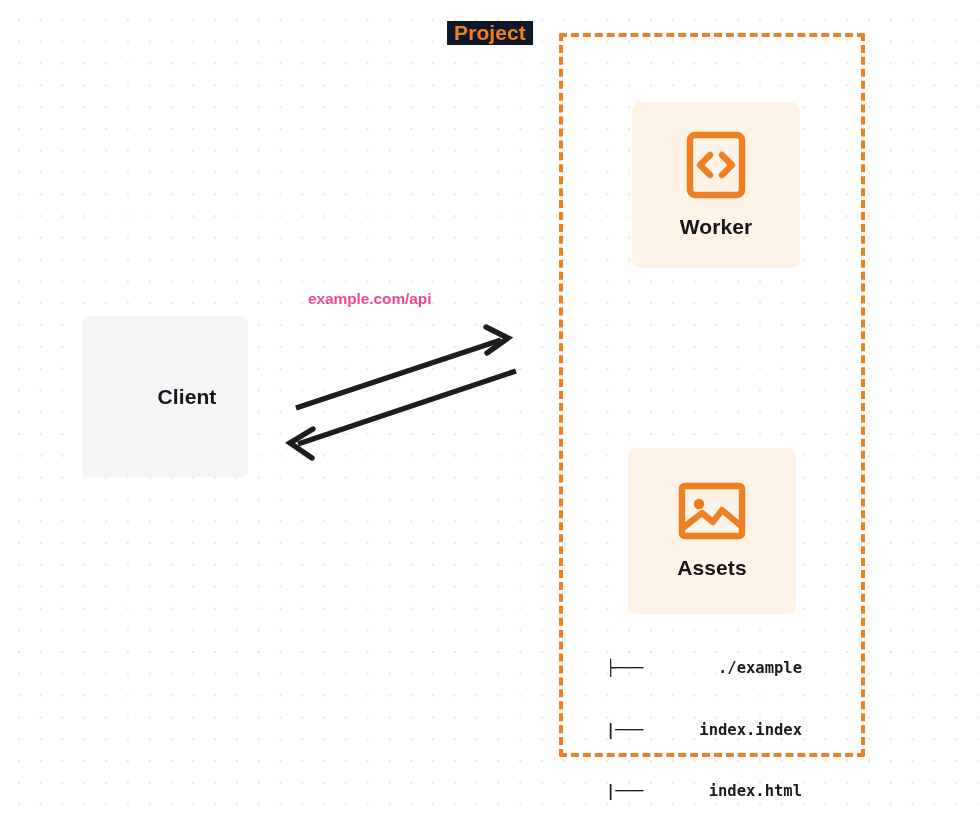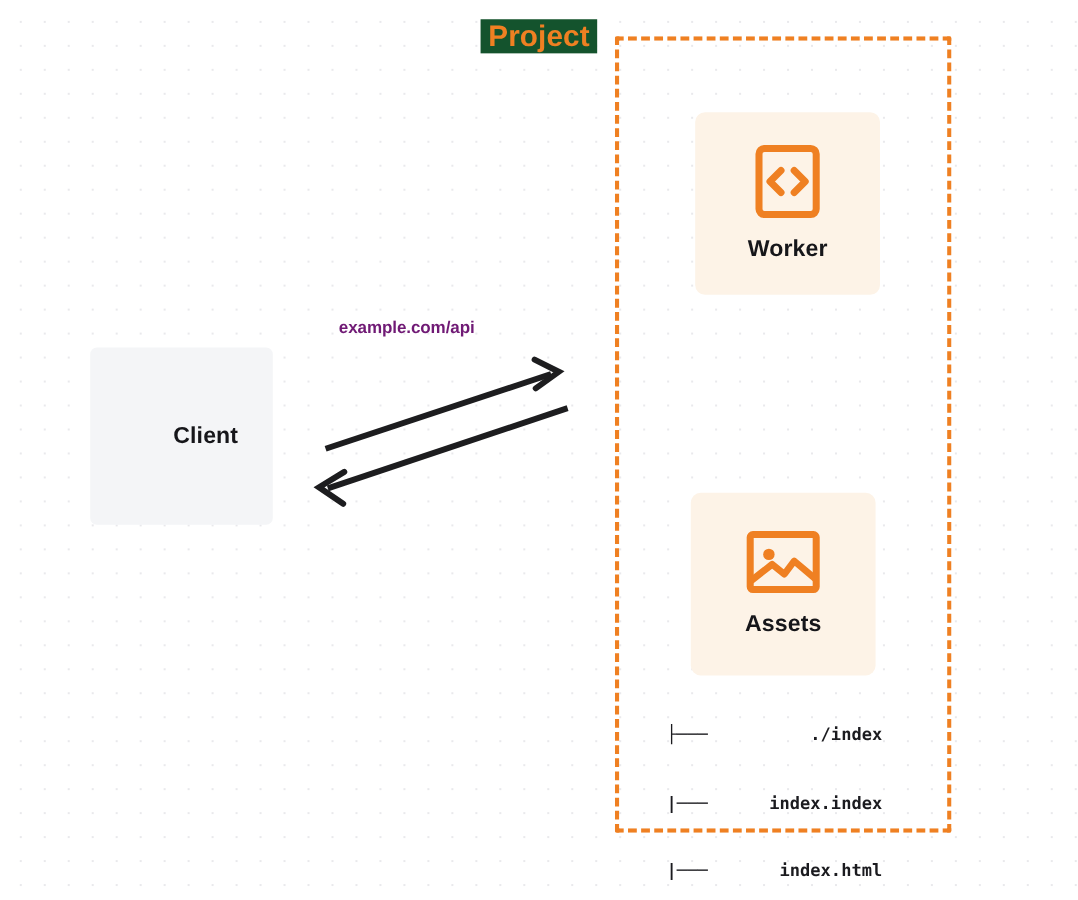--- a/index.html
+++ b/index.html
@@ -54,44 +54,44 @@
     width: 980px;
     height: 818px;
     pointer-events: none;
   }
   .edge-label {
     position: absolute;
     left: 308px;
     top: 290px;
     font-size: 15.5px;
     font-weight: bold;
-    color: #701a75;
+    color: #ec4899;
     letter-spacing: -0.1px;
     white-space: nowrap;
   }
 
   
   .project-box {
     position: absolute;
     left: 559px;
     top: 33px;
     width: 306px;
     height: 724px;
     border: 4px dashed #ef8022;
     box-sizing: border-box;
     border-radius: 2px;
   }
   .project-title {
     position: absolute;
     left: 50%;
     top: 33px;
     transform: translate(-50%, -50%);
-    background: #14532d;
+    background: #0f172a;
     padding: 0 7px;
-    font-size: 27px;
+    font-size: 21px;
     font-weight: bold;
     color: #ef8022;
     letter-spacing: 0.1px;
     white-space: nowrap;
   }
 
   
   .card {
     position: absolute;
     background: #fdf3e7;
@@ -190,21 +190,21 @@
       <rect x="4" y="4" width="60" height="50" rx="2.5" ry="2.5" fill="none" stroke="#ef8022" stroke-width="6.4"></rect>
       <circle cx="21" cy="22" r="5.2" fill="#ef8022"></circle>
       <polyline points="6,45 24,31 35,40 44,28 63,44" fill="none" stroke="#ef8022" stroke-width="6.2" stroke-linecap="round" stroke-linejoin="round"></polyline>
     </svg>
     <span class="card-label">Assets</span>
   </div>
 
   <div class="file-tree">
     <div class="tree-row">
       <span class="tree-branch">├───</span>
-      <span class="tree-name">./index</span>
+      <span class="tree-name">./example</span>
     </div>
     <div class="tree-row">
       <span class="tree-branch">|───</span>
       <span class="tree-name">index.index</span>
     </div>
     <div class="tree-row">
       <span class="tree-branch">|───</span>
       <span class="tree-name">index.html</span>
     </div>
     

